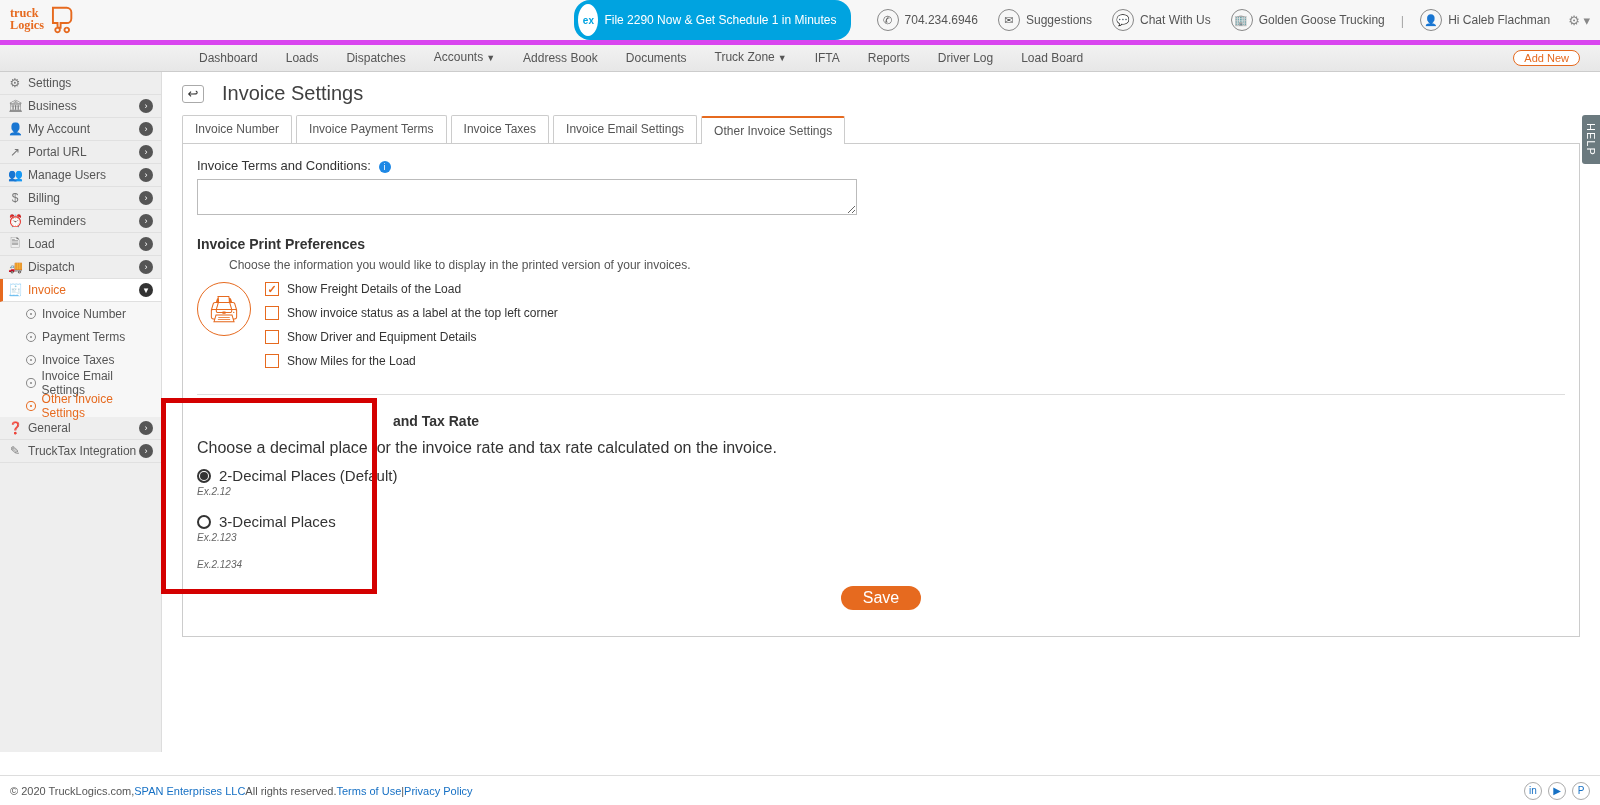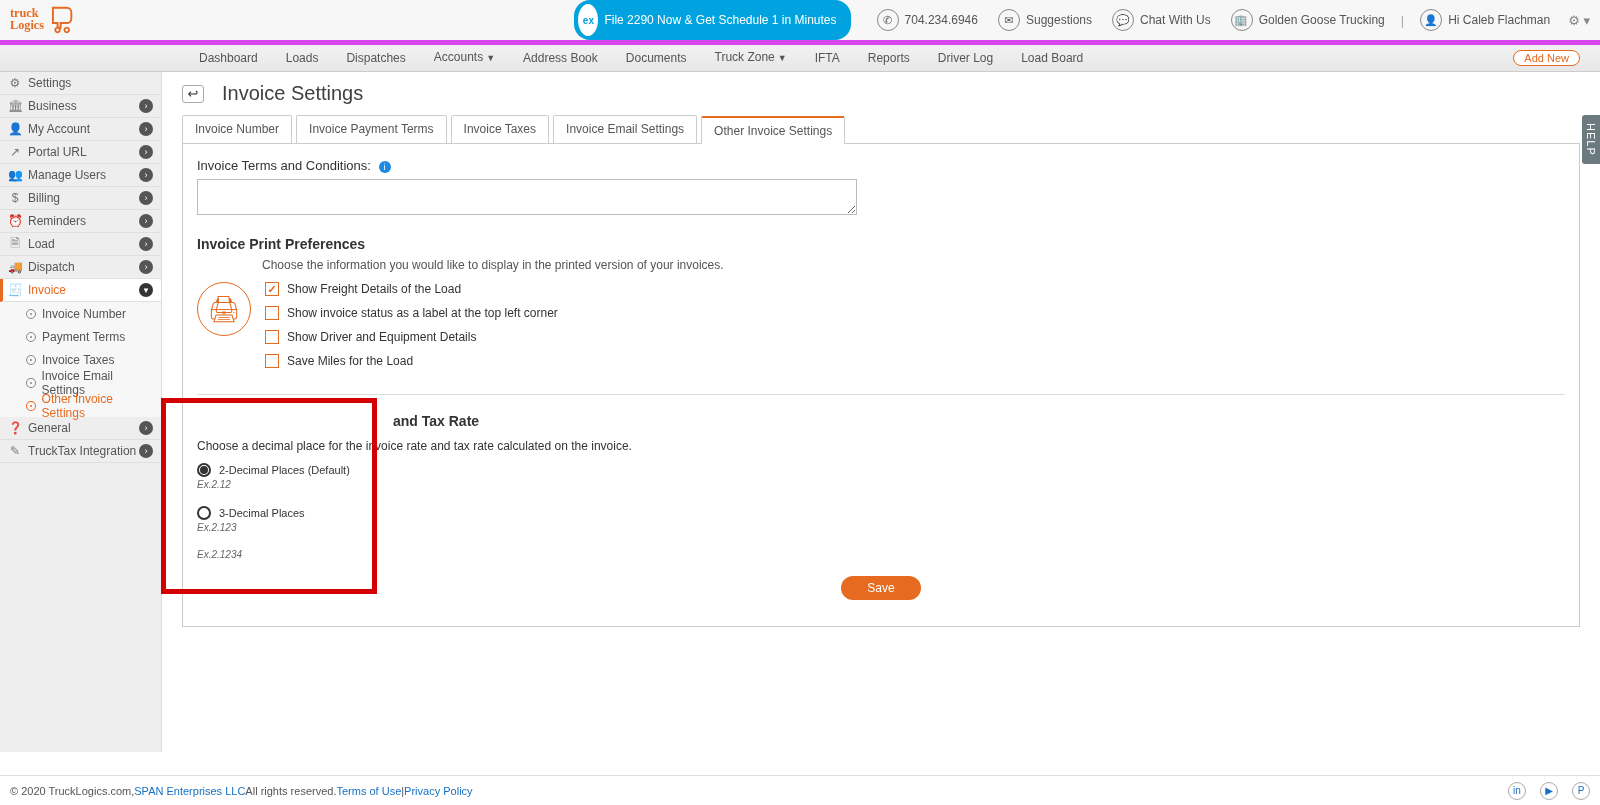--- a/index.html
+++ b/index.html
@@ -50,42 +50,42 @@
 .tabs { display: flex; border-bottom: 1px solid #ccc; }
 .tab { border: 1px solid #ccc; border-bottom: none; padding: 6px 12px; font-size: 12px; color: #555; margin-right: 4px; border-radius: 2px 2px 0 0; background: #fff; }
 .tab.active { border-top: 2px solid #e66a1f; background: #fff; position: relative; top: 1px; }
 
 .panel { border: 1px solid #ccc; border-top: none; padding: 14px; position: relative; }
 .label-row { font-size: 13px; color: #333; margin-bottom: 6px; }
 .info-ic { display: inline-block; width: 12px; height: 12px; background: #1e88e5; color: #fff; border-radius: 50%; font-size: 9px; text-align: center; line-height: 12px; margin-left: 4px; }
 .terms-textarea { width: 660px; height: 36px; border: 1px solid #bbb; resize: both; font-family: inherit; font-size: 12px; padding: 4px; }
 
 .section-title { font-size: 14px; color: #333; margin: 18px 0 6px 0; font-weight: bold; }
-.section-desc { font-size: 12px; color: #555; margin-bottom: 10px; margin-left: 65px; }
+.section-desc { font-size: 12px; color: #555; margin-bottom: 10px; margin-left: 32px; }
 .print-row { display: flex; align-items: flex-start; }
 .printer-ic { width: 54px; height: 54px; border: 1px solid #e66a1f; border-radius: 50%; display: inline-flex; align-items: center; justify-content: center; color: #e66a1f; font-size: 26px; margin-right: 14px; }
 .check-opt { display: flex; align-items: center; font-size: 12px; color: #333; margin-bottom: 10px; }
 .chk { width: 14px; height: 14px; border: 1.5px solid #e66a1f; margin-right: 8px; display: inline-flex; align-items: center; justify-content: center; color: #e66a1f; font-size: 11px; font-weight: bold; }
 
 hr.divider { border: none; border-top: 1px solid #ddd; margin: 16px 0 10px 0; }
 
 .radio-group { margin-top: 10px; }
-.radio-opt { display: flex; align-items: center; font-size: 11px; color: #333; margin-bottom: 2px; }
+.radio-opt { display: flex; align-items: center; font-size: 15px; color: #333; margin-bottom: 2px; }
 .radio { width: 14px; height: 14px; border: 2px solid #333; border-radius: 50%; margin-right: 8px; position: relative; }
 .radio.selected:after { content: ""; position: absolute; width: 8px; height: 8px; background: #333; border-radius: 50%; left: 50%; top: 50%; transform: translate(-50%,-50%); }
 .example { font-size: 10px; font-style: italic; color: #666; margin: 2px 0 16px 0; }
 
 .highlight-box { position: absolute; border: 5px solid #d40000; pointer-events: none; }
 
-.save-btn { display: block; margin: 8px auto 12px auto; width: 80px; height: 24px; background: #e66a1f; color: #fff; border: none; border-radius: 12px; font-size: 12px; }
+.save-btn { display: block; margin: 8px auto 12px auto; width: 80px; height: 24px; background: #e66a1f; color: #fff; border: none; border-radius: 12px; font-size: 16px; }
 
 
 .footer { position: absolute; bottom: 0; left: 0; right: 0; height: 30px; border-top: 1px solid #ddd; font-size: 11px; color: #555; display: flex; align-items: center; padding: 0 10px; background: #fff; }
 .footer a { color: #1670c4; }
-.footer .social { margin-left: auto; display: flex; gap: 14px; text-align: right; }
+.footer .social { margin-left: auto; display: flex; gap: 6px; text-align: right; }
 .soc-ic { width: 18px; height: 18px; border: 1px solid #aaa; border-radius: 50%; display: inline-flex; align-items: center; justify-content: center; font-size: 10px; color: #666; }
 
 
 .help-tab { position: absolute; right: 0; top: 115px; background: #6b7a7f; color: #fff; writing-mode: vertical-rl; padding: 8px 3px; font-size: 11px; letter-spacing: 1px; border-radius: 3px 0 0 3px; }
 </style>
 </head>
 <body>
 
 <div class="header">
   <a class="logo">
@@ -257,32 +257,32 @@
             <div class="check-opt">
               <span class="chk"></span>
               <span>Show invoice status as a label at the top left corner</span>
             </div>
             <div class="check-opt">
               <span class="chk"></span>
               <span>Show Driver and Equipment Details</span>
             </div>
             <div class="check-opt">
               <span class="chk"></span>
-              <span>Save Miles for the Load</span>
+              <span>Show Miles for the Load</span>
             </div>
           </div>
       </div>
 
       <hr class="divider">
 
       <div class="section-title" style="position:relative;">
         <span style="visibility:hidden;">Decimal Preferences for Invoice Rate </span>
         <span style="position:absolute; left:196px;">and Tax Rate</span>
       </div>
-      <div class="radio-group" style="font-size:12px; color:#333; margin-bottom:8px;">Choose a decimal place for the invoice rate and tax rate calculated on the invoice.</div>
+      <div class="radio-group" style="font-size:16px; color:#333; margin-bottom:8px;">Choose a decimal place for the invoice rate and tax rate calculated on the invoice.</div>
 
       <div class="radio-group" id="radio-group">
           <div class="radio-opt">
             <span class="radio selected"></span>
             <span>2-Decimal Places (Default)</span>
           </div>
           <div class="example">Ex.2.12</div>
           <div class="radio-opt">
             <span class="radio"></span>
             <span>3-Decimal Places</span>

